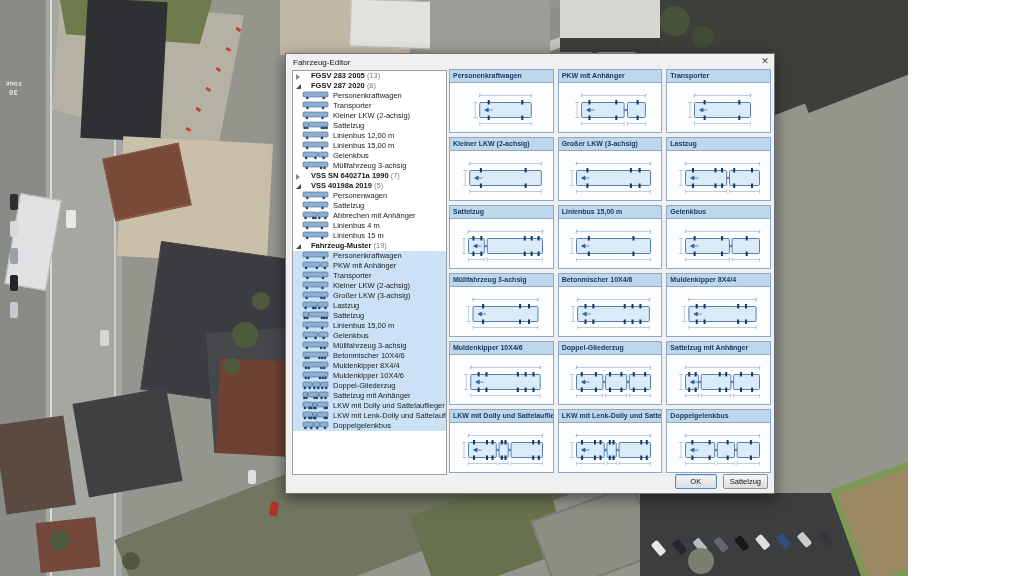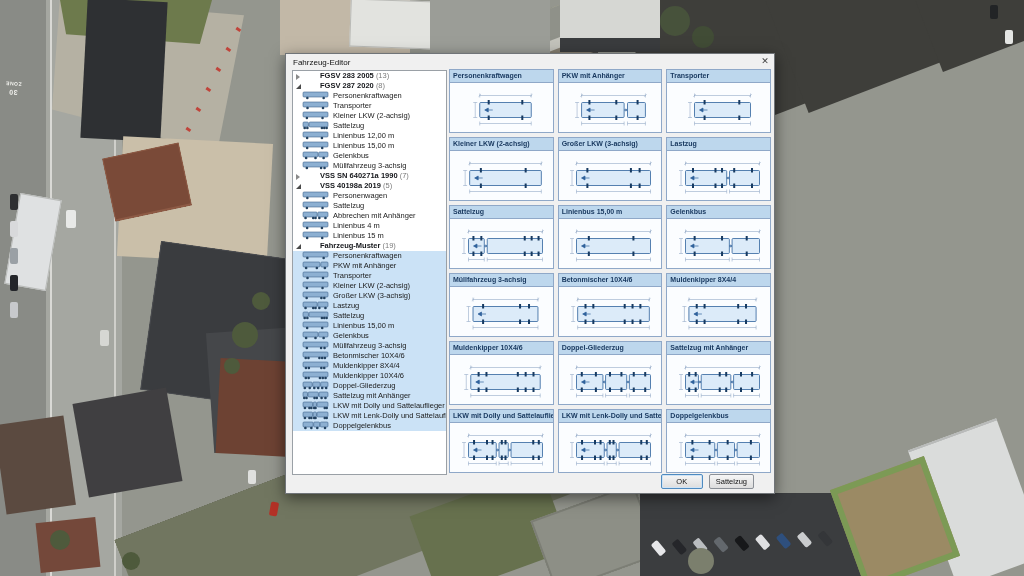--- a/index.html
+++ b/index.html
@@ -1,17 +1,17 @@
 <!DOCTYPE html>
 <html style="--sel: #cbe2f6; --hdr: #bdd7ed; --hdrtext: #17375e; --cellborder: #8fa8c8;"><head>
 <meta charset="utf-8">
 <style>
   * { margin:0; padding:0; box-sizing:border-box; }
   html,body { width:1024px; height:576px; overflow:hidden; font-family:"Liberation Sans",sans-serif; }
-  #screen { position:relative; width:1024px; height:576px; background:#94968e; overflow:hidden; }
+  #screen { position:relative; width:908px; height:576px; background:#94968e; overflow:hidden; }
 
   
   #bg, #bg div { position:absolute; }
   .roadL { left:0; top:0; width:46px; height:576px; background:#898b86; }
   .roadV { left:46px; top:0; width:76px; height:576px; background:#a5a7a1; }
   .rline { background:#d9d9d5; width:2px; height:576px; top:0; }
   .corridor { transform:rotate(-21deg); }
   .corridor div { position:relative; width:100%; }
   .mast { background:#3e3e3a; width:1px; height:150px; }
   .plaza { left:52px; top:0; width:192px; height:152px; background:#b5b1a3;
@@ -35,42 +35,42 @@
   .closebtn { width:18px; height:14px; font-size:9px; color:#444; text-align:center; line-height:13px; cursor:default; }
 
   #tree { position:absolute; left:6px; top:16px; width:155px; height:405px;
           background:#fff; border:1px solid #9aa0a6; overflow:hidden; }
   .trow { position:relative; height:10px; line-height:10px; font-size:7.5px; color:#1b1b1b;
           white-space:nowrap; overflow:hidden; }
   .trow.sel { background:var(--sel,#cbe2f6); }
   .tw { position:absolute; left:3px; top:2.5px; width:0; height:0; }
   .tw-c { border-top:3px solid transparent; border-bottom:3px solid transparent; border-left:4px solid #8a8a8a; }
   .tw-e { border-left:5px solid transparent; border-bottom:5px solid #4a4a4a; top:3px; }
-  .glabel { position:absolute; left:27px; font-weight:bold; color:#14161a; }
+  .glabel { position:absolute; left:18px; font-weight:bold; color:#14161a; }
   .gcount { font-weight:normal; color:#7b7b7b; }
   .ticon { position:absolute; left:9px; top:0px; }
   .ilabel { position:absolute; left:40px; }
 
   #grid { position:absolute; left:163px; top:15px; width:322px; height:406px;
           display:grid; grid-template-columns:repeat(3,1fr); grid-auto-rows:64px; gap:4px; }
   .cell { background:#fbfdff; border:1px solid var(--cellborder,#8fa8c8); overflow:hidden; }
   .cell-h { height:13px; background:var(--hdr,#bdd7ed); border-bottom:1px solid var(--cellborder,#8fa8c8);
             font-size:7px; font-weight:bold; color:var(--hdrtext,#17375e);
             line-height:12px; padding-left:3px; white-space:nowrap; overflow:hidden; }
   .cell-b { height:49px; display:flex; align-items:center; justify-content:center; }
 
   .vbody { fill:#dcebf9; stroke:#2f629c; stroke-width:.8; }
   .dim   { stroke:#8ba4c2; stroke-width:.55; fill:none; }
   .axle  { fill:#173a61; }
   .joint { stroke:#2f629c; stroke-width:.7; fill:none; }
   .arrow { stroke:#2f629c; stroke-width:.7; fill:#2f629c; }
   .ibody { fill:#8db0d2; stroke:#41678f; stroke-width:.6; }
   .iwheel{ fill:#23415f; }
 
-  .btnrow { position:absolute; right:20px; bottom:4px; display:flex; gap:6px;border-radius:7px; }
+  .btnrow { position:absolute; right:6px; bottom:4px; display:flex; gap:6px;border-radius:7px; }
   .btn { min-width:42px; height:15px; font-size:7.5px; font-family:"Liberation Sans",sans-serif;
          background:linear-gradient(#f6f6f6,#dddddd); border:1px solid #8b9097; border-radius:2px;
          color:#111; padding:0 6px; }
   .btn.ok { border-color:#4f8bc0; box-shadow:inset 0 0 0 1px #cfe3f5; }
 </style>
 </head>
 <body>
 
 <div id="screen">
 

